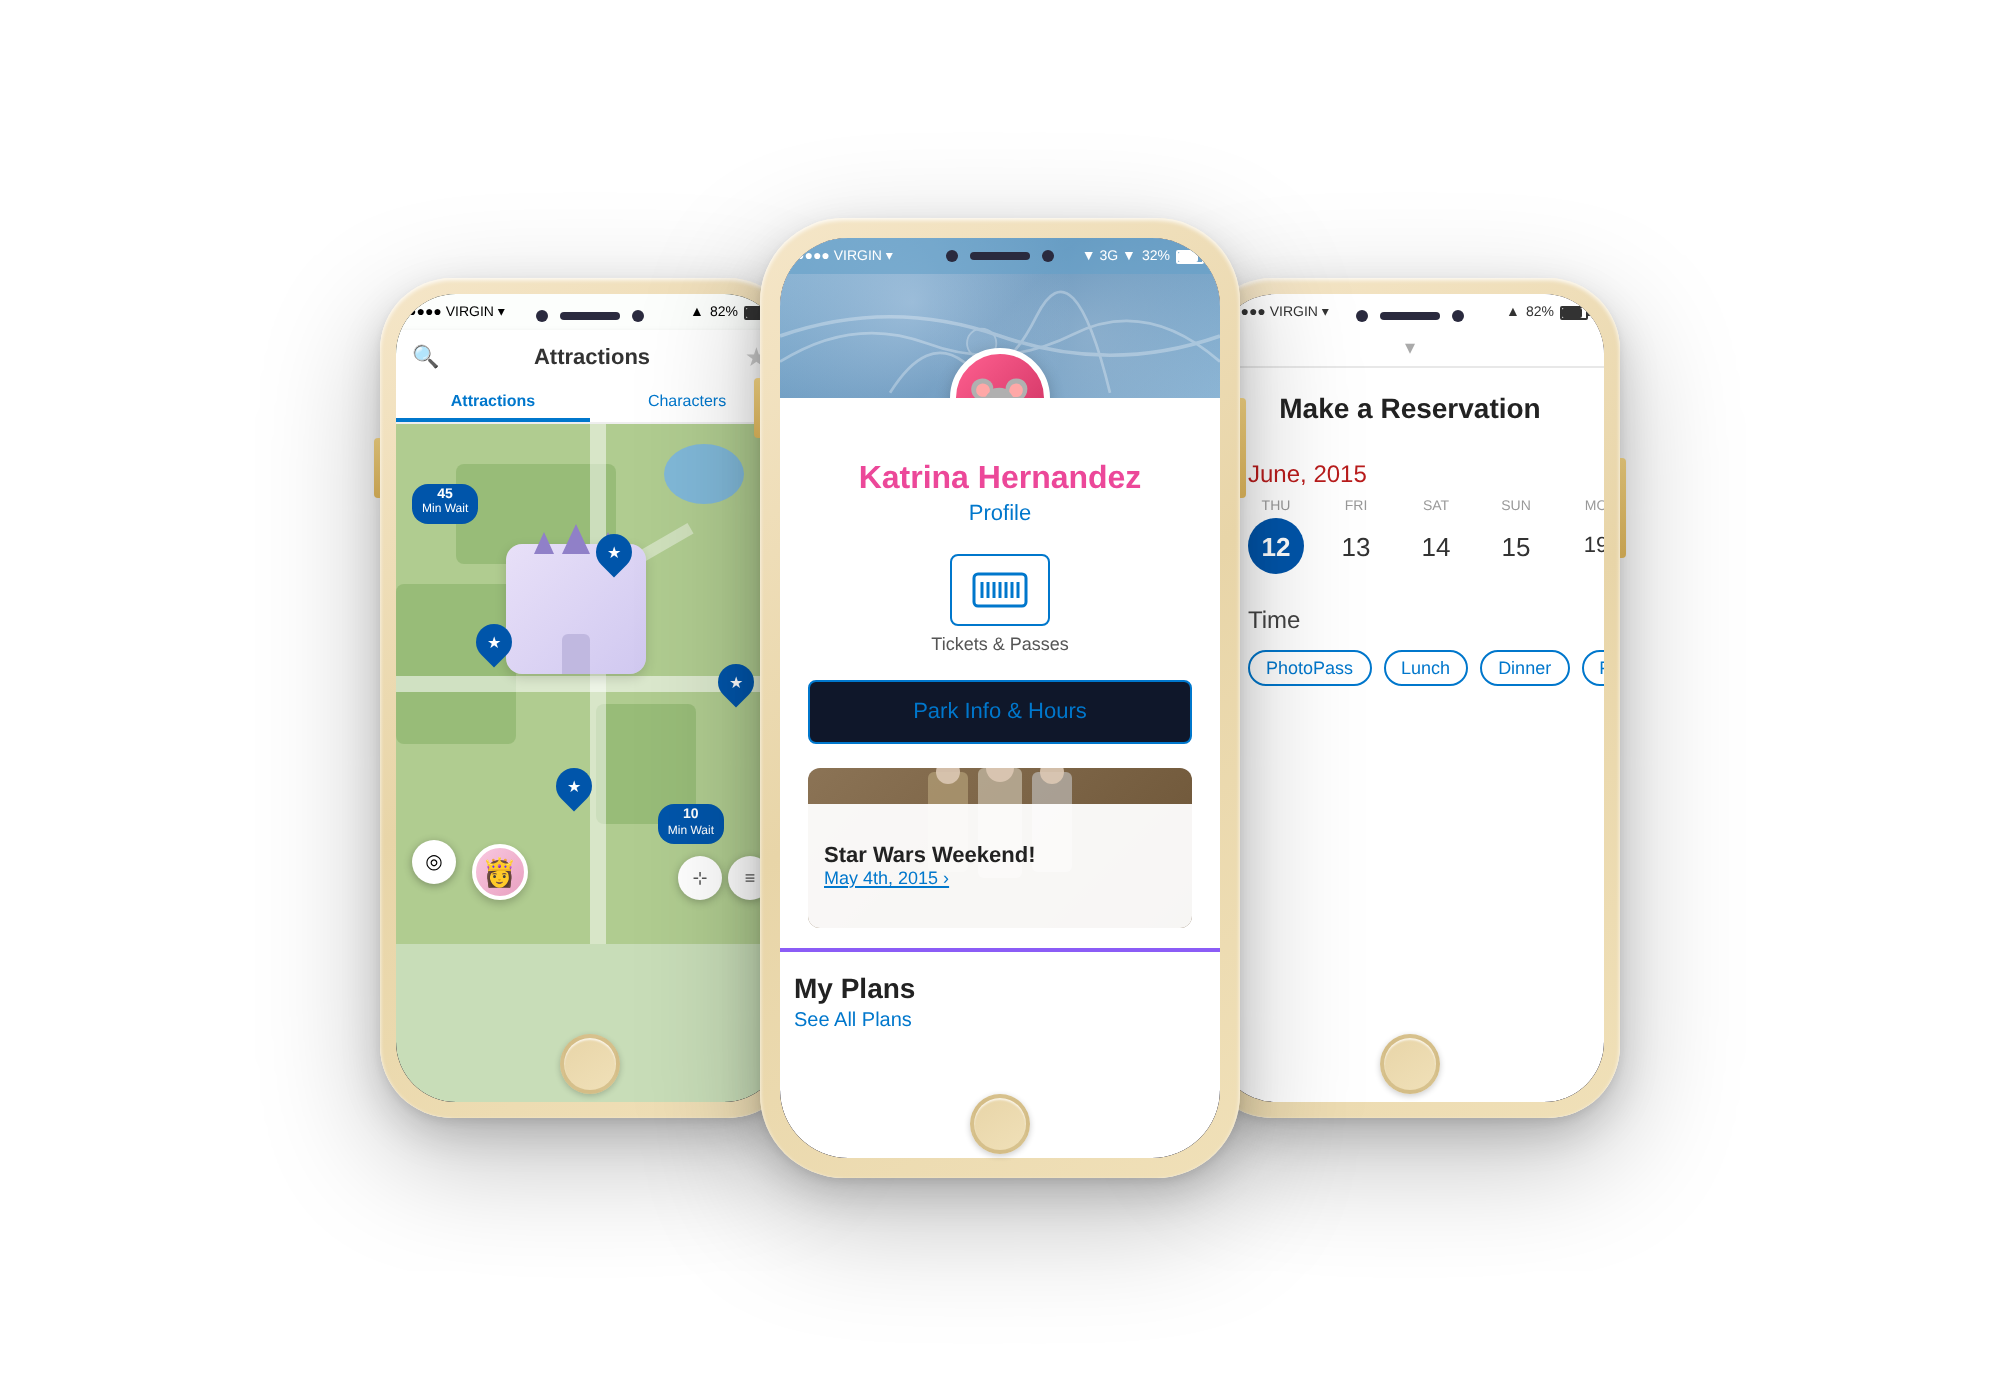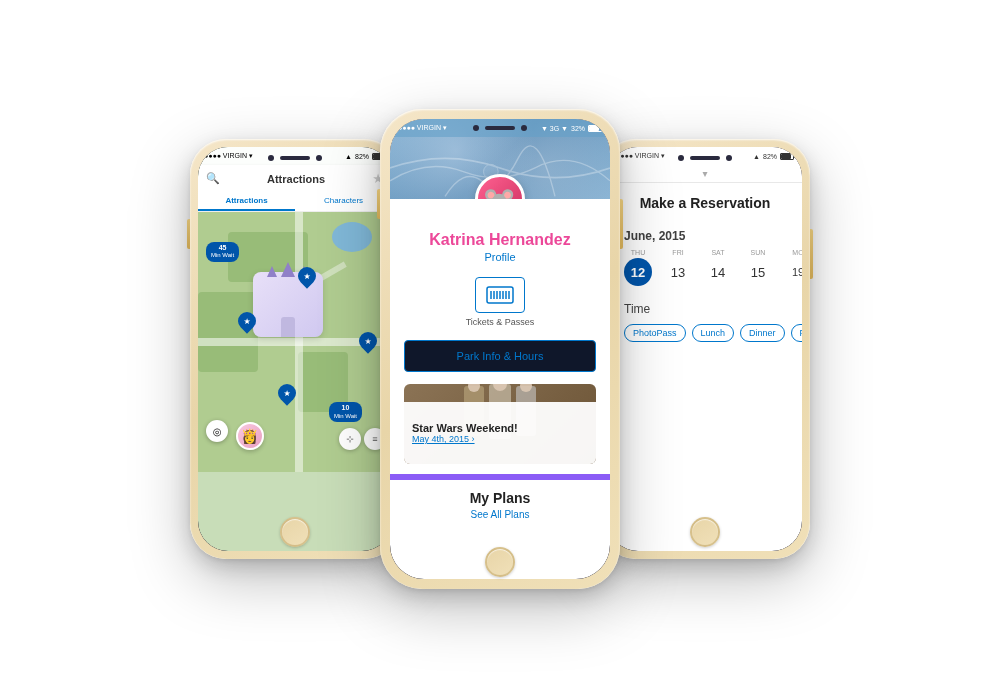--- a/index.html
+++ b/index.html
@@ -477,23 +477,22 @@
       top: 0; left: 0; right: 0;
       height: 55px;
       display: flex;
       align-items: center;
       justify-content: center;
       gap: 5px;
     }
 
     .my-plans-section {
       width: 100%;
-      text-align: center;
-      padding: 10px 18px 0;
-      border-top: 6px solid #8b5cf6;
+      padding: 10px 7px 0;
+      border-top: 2px solid #8b5cf6;
     }
 
     .my-plans-title {
       font-size: 14px;
       font-weight: 700;
       color: #222;
       margin-bottom: 3px;
     }
 
     .see-all-link {
@@ -580,22 +579,22 @@
       font-weight: 400;
       color: #222;
     }
 
     .date-section {
       padding: 10px 16px 6px;
     }
 
     .date-month {
       font-size: 12px;
-      font-weight: 700;
-      color: #404040;
+      font-weight: 400;
+      color: #b91c1c;
       margin-bottom: 6px;
     }
 
     .calendar-row {
       display: flex;
       gap: 12px;
     }
 
     .cal-col {
       flex: 1;

